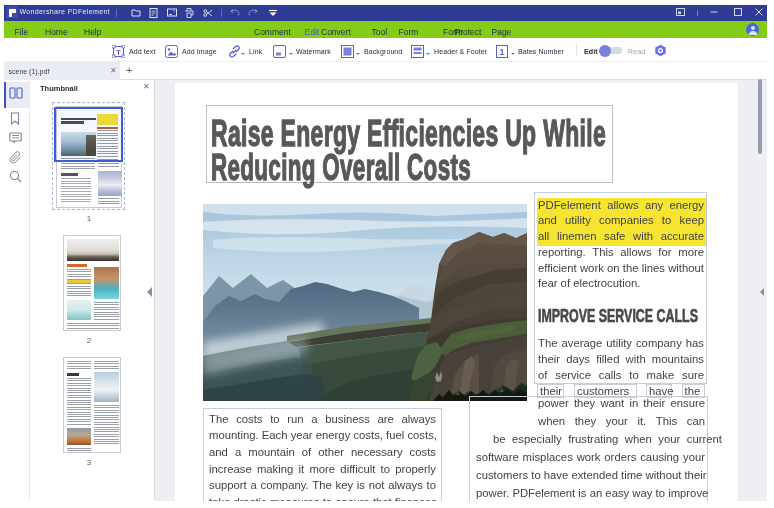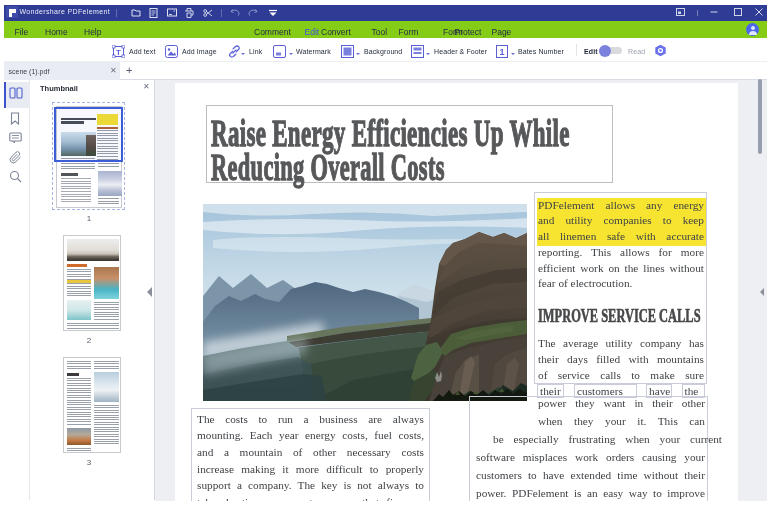--- a/index.html
+++ b/index.html
@@ -45,36 +45,36 @@
   #thumbpanel { left:30px; top:80px; width:125px; height:420px; background:#fff; border-right:1px solid #d6d9df; }
   #thhead { position:absolute; left:10px; top:3.5px; font-size:7.5px; font-weight:bold; color:#272b36; }
   #thx { position:absolute; left:113px; top:2px; font-size:8px; color:#6a7080; }
   .thumbpage { position:absolute; background:#fff; border:1px solid #c8cacf; }
   .thlabel { position:absolute; left:0; width:118px; text-align:center; font-size:8px; color:#555a64; }
   #sel1 { position:absolute; left:22px; top:22px; width:73px; height:108px; border:1px dashed #a9b4e4; }
   #viewrect { position:absolute; left:24px; top:27px; width:69px; height:55px; border:2px solid #3b5ed8; background:rgba(90,120,220,0.05); }
   #panelarrow { position:absolute; left:147px; top:287px; width:0; height:0; border-top:5px solid transparent; border-bottom:5px solid transparent; border-right:5px solid #8a8f9a; }
   
   #docarea { left:155px; top:80px; width:612px; height:421px; background:#edeff3; }
-  #page { position:absolute; left:20px; top:3px; width:563px; height:418px; background:#fff; overflow:hidden;font-family:Liberation Serif, serif; }
+  #page { position:absolute; left:20px; top:3px; width:563px; height:418px; background:#fff; overflow:hidden; }
   #vscroll { position:absolute; left:603px; top:-1px; width:4px; height:75px; border-radius:2px; background:#959dae; }
   #rightarrow { position:absolute; left:605px; top:208px; width:0; height:0; border-top:4px solid transparent; border-bottom:4px solid transparent; border-right:4px solid #8a8f9a; }
   
   #titlebox { position:absolute; left:31px; top:22px; width:407px; height:78px; border:1px solid #bdbdbd; }
   .bigtitle { position:absolute; left:4px; font-weight:bold; color:#57585a; -webkit-text-stroke:1.3px #57585a; font-size:37px; line-height:30px; white-space:nowrap; transform-origin:0 0; letter-spacing:.5px; }
   #photo { position:absolute; left:28px; top:121px; width:324px; height:197px; }
   #colbox { position:absolute; left:359px; top:109px; width:173px; height:192px; border:1px solid #c8cdd9; }
   .jline { text-align:justify; text-align-last:justify; white-space:nowrap; }
   .colp { position:absolute; left:3px; width:166px; font-size:11.3px; line-height:15.8px; color:#404347; }
   #yellowbg { position:absolute; left:2px; top:5px; width:169px; height:47.5px; background:#f6e430; }
   #improve { position:absolute; left:3px; top:113px; font-weight:bold; color:#47484a; -webkit-text-stroke:.6px #47484a; font-size:18px; white-space:nowrap; transform-origin:0 0; }
   .wordbox { position:absolute; top:300.5px; height:14px; border:1px solid #c8cdd9; font-size:11.3px; color:#404347; line-height:13px; padding-left:2px; }
   #lowerbox { position:absolute; left:294px; top:313px; width:239px; height:112px; border:1px solid #c8cdd9; border-bottom:none; }
   .lline { position:absolute; font-size:11.3px; line-height:15px; color:#404347; }
-  #leftbox { position:absolute; left:16px; top:325px; width:238.5px; height:100px; border:1px solid #c8cdd9; border-bottom:none; }
+  #leftbox { position:absolute; left:28px; top:325px; width:238.5px; height:100px; border:1px solid #c8cdd9; border-bottom:none; }
 </style>
 </head>
 <body>
 <div id="canvas">
 
   <div id="titlebar" class="abs">
     <div id="logo" class="abs"></div>
     <div id="apptitle" class="abs">Wondershare PDFelement</div>
     <div class="tsep abs" style="left:112px"></div>
     <div class="ticon abs" style="left:127px">
@@ -415,21 +415,21 @@
           <div class="jline">of service calls to make sure</div>
         </div>
       </div>
 
       <div class="wordbox" style="left:362px; width:27px;">their</div>
       <div class="wordbox" style="left:399px; width:63px;">customers</div>
       <div class="wordbox" style="left:471px; width:26px;">have</div>
       <div class="wordbox" style="left:506.5px; width:23.5px;">the</div>
 
       <div id="lowerbox">
-        <div class="lline jline" style="left:68px; top:-0.8px; width:167px">power they want in their other</div>
+        <div class="lline jline" style="left:68px; top:-0.8px; width:167px">power they want in their ensure</div>
         <div class="lline jline" style="left:68px; top:17.2px; width:167px">when they your it. This can</div>
         <div class="lline jline" style="left:23px; top:35.2px; width:229px">be especially frustrating when your current</div>
         <div class="lline jline" style="left:6px; top:53.2px; width:229px">software misplaces work orders causing your</div>
         <div class="lline jline" style="left:6px; top:71.2px; width:229px">customers to have extended time without their</div>
         <div class="lline jline" style="left:6px; top:89.2px; width:229px">power. PDFelement is an easy way to improve</div>
       </div>
 
       <div id="leftbox">
         <div class="lline jline" style="left:5px; top:2.5px; width:227px">The costs to run a business are always</div>
         <div class="lline jline" style="left:5px; top:19.2px; width:227px">mounting. Each year energy costs, fuel costs,</div>

